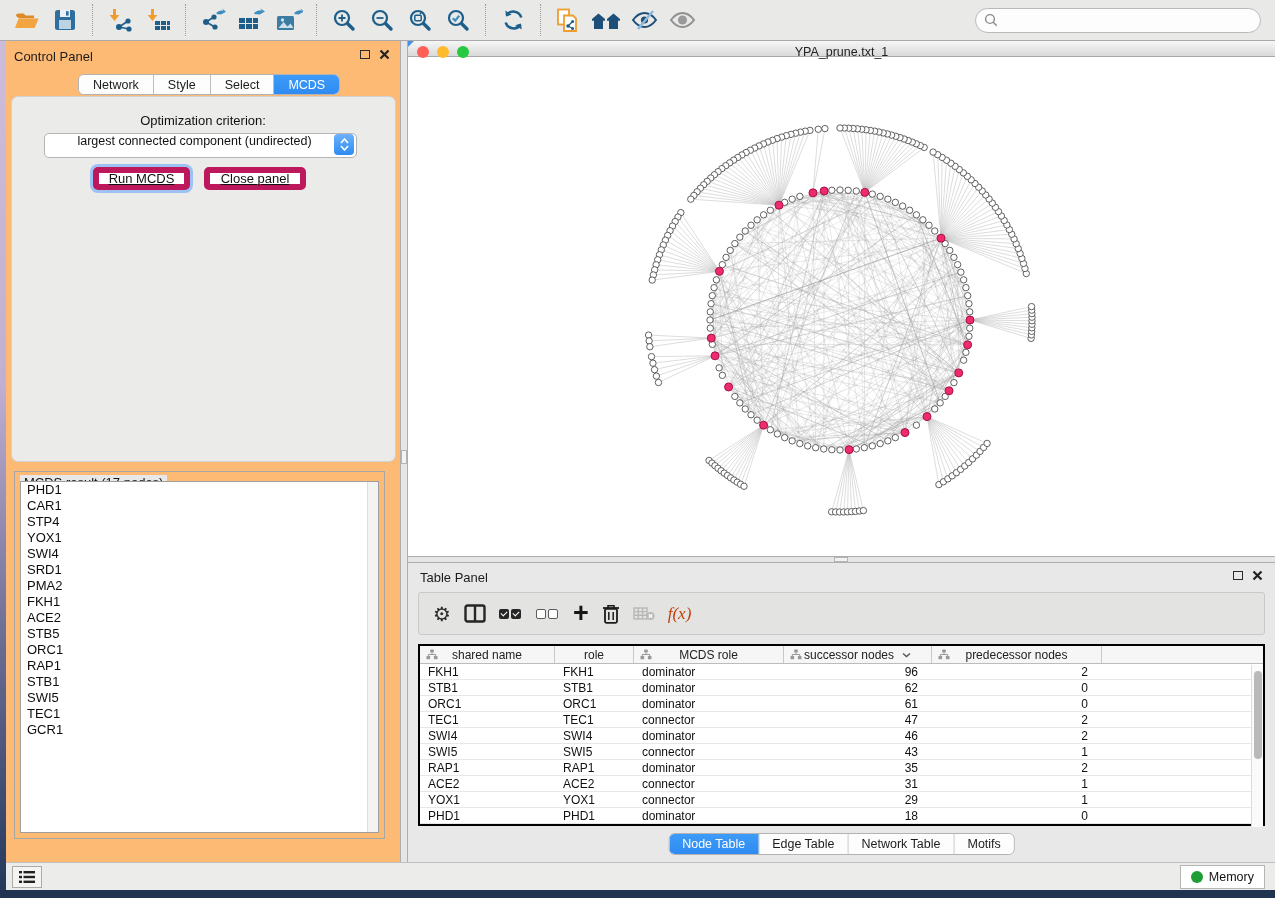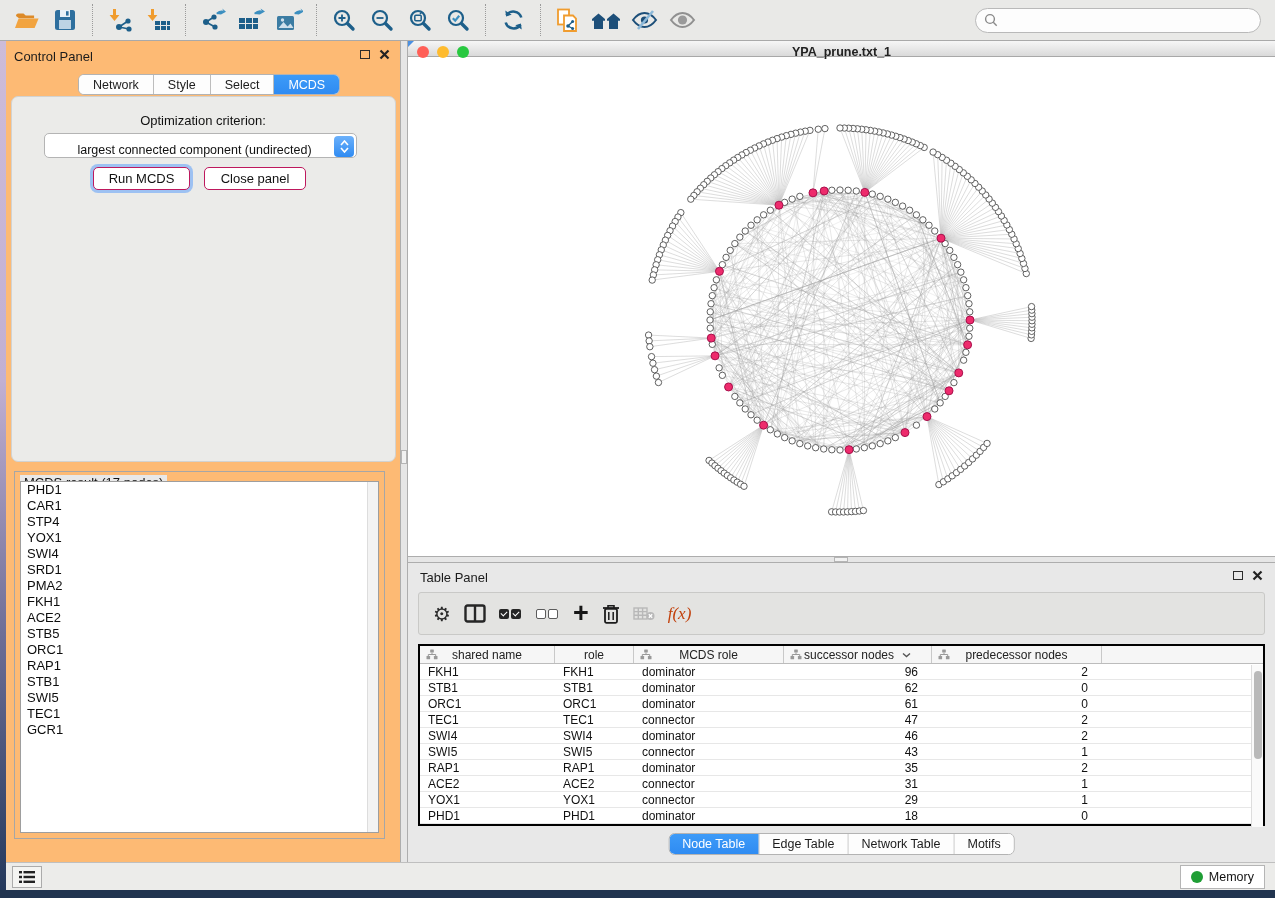--- a/index.html
+++ b/index.html
@@ -30,44 +30,44 @@
   .ctabs { position:absolute; left:72px; top:33px; display:flex; border:1px solid #b3b3b3; border-radius:6px;
     overflow:hidden; background:#fff; height:21px; }
   .ctab { padding:2px 14px; font-size:12.5px; color:#1c1c1c; border-right:1px solid #bdbdbd; background:#fdfdfd;
     display:flex; align-items:center; }
   .ctab:last-child { border-right:none; }
   .ctab.sel { background:linear-gradient(var(--accent), #2f8bf2); color:#fff; }
   .cp-card { position:absolute; left:5px; top:55px; width:385px; height:366px; background:#ebebe9;
     border:1px solid #d2d2d0; border-radius:7px; }
   .crit-label { position:absolute; left:0; right:0; top:72px; text-align:center; font-size:13px; color:#111; }
   .combo { position:absolute; left:38px; top:92px; width:313px; height:25px; background:#fff; border:1px solid #b4b4b4;
-    border-radius:5px; display:flex; align-items:flex-end; }
+    border-radius:5px; display:flex; align-items:flex-start; }
   .combo-text { flex:1; font-size:12.5px; padding-left:10px; text-align:center; color:#111; white-space:nowrap; }
   .combo-step { width:20px; height:21px; margin-right:2px; border-radius:4px;
     background:linear-gradient(#6cb1fb,#2f8bf2); display:flex; flex-direction:column; align-items:center; justify-content:center; gap:1px; }
-  .btn { position:absolute; height:23px; background:#fff; border:1px solid #be185d; border-radius:5px;
-    font-size:13px; color:#111; display:flex; align-items:center; justify-content:center; }
+  .btn { position:absolute; height:23px; background:#fff; border:6px solid #be185d; border-radius:5px;
+    font-size:13px; color:#111; display:flex; align-items:center; justify-content:center;text-decoration:underline; }
   .btn-run { left:87px; top:126px; width:97px; box-shadow:0 0 0 3px rgba(92,158,250,.55); }
   .btn-close { left:198px; top:126px; width:102px; }
   .groupbox { position:absolute; left:8px; top:430px; width:371px; height:368px; border:1px solid #a6a6a6; }
   .gb-legend { position:absolute; top:-9px; left:5px; background:#e8e8e8; padding:0 4px; font-size:13px; color:#111;margin-top:12px; }
   .gb-list { position:absolute; left:5px; top:9px; width:359px; height:352px; background:#fff; border:1px solid #9e9e9e;
     overflow:hidden; position:absolute; }
   .gb-item { font-size:13px; padding:0 6px; height:16px; line-height:16px; color:#0d0d0d; }
   .gb-scroll { position:absolute; right:0; top:0; width:11px; height:100%; background:#f3f3f3; border-left:1px solid #ddd; }
 
   
   .vsplit { position:absolute; left:400px; top:41px; width:8px; height:821px; background:#e6e6e6;
     border-left:1px solid #adadad; border-right:1px solid #adadad; }
   .vgrip { position:absolute; left:0px; top:409px; width:6px; height:14px; background:#f2f2f2; border:1px solid #b5b5b5; }
 
   
   .netview { position:absolute; left:408px; top:41px; width:867px; height:515px; background:#fff; }
   .net-titlebar { position:absolute; left:0; top:0; width:867px; height:16px;
-    background:linear-gradient(#f6f6f6,#dadada); border-bottom:1px solid #a8a8a8;font-weight:bold; }
+    background:linear-gradient(#f6f6f6,#dadada); border-bottom:1px solid #a8a8a8; }
   .tl { width:12px; height:12px; border-radius:50%; display:inline-block; }
   .tl-wrap { position:absolute; left:9px; top:5px; display:flex; gap:8px; }
   .net-title { position:absolute; left:0; right:0; top:4px; text-align:center; font-size:12.5px; color:#222; }
   .net-corner { position:absolute; left:0; top:0; width:0; height:0; border-top:6px solid #4a90e2; border-right:6px solid transparent; }
   .net-canvas { position:absolute; left:0; top:22px; width:867px; height:493px; background:#fff; }
 
   
   .hsplit { position:absolute; left:408px; top:556px; width:867px; height:7px; background:#e6e6e6;
     border-top:1px solid #adadad; border-bottom:1px solid #adadad; }
   .hgrip { position:absolute; left:426px; top:0px; width:14px; height:5px; background:#f2f2f2; border:1px solid #b5b5b5; }

